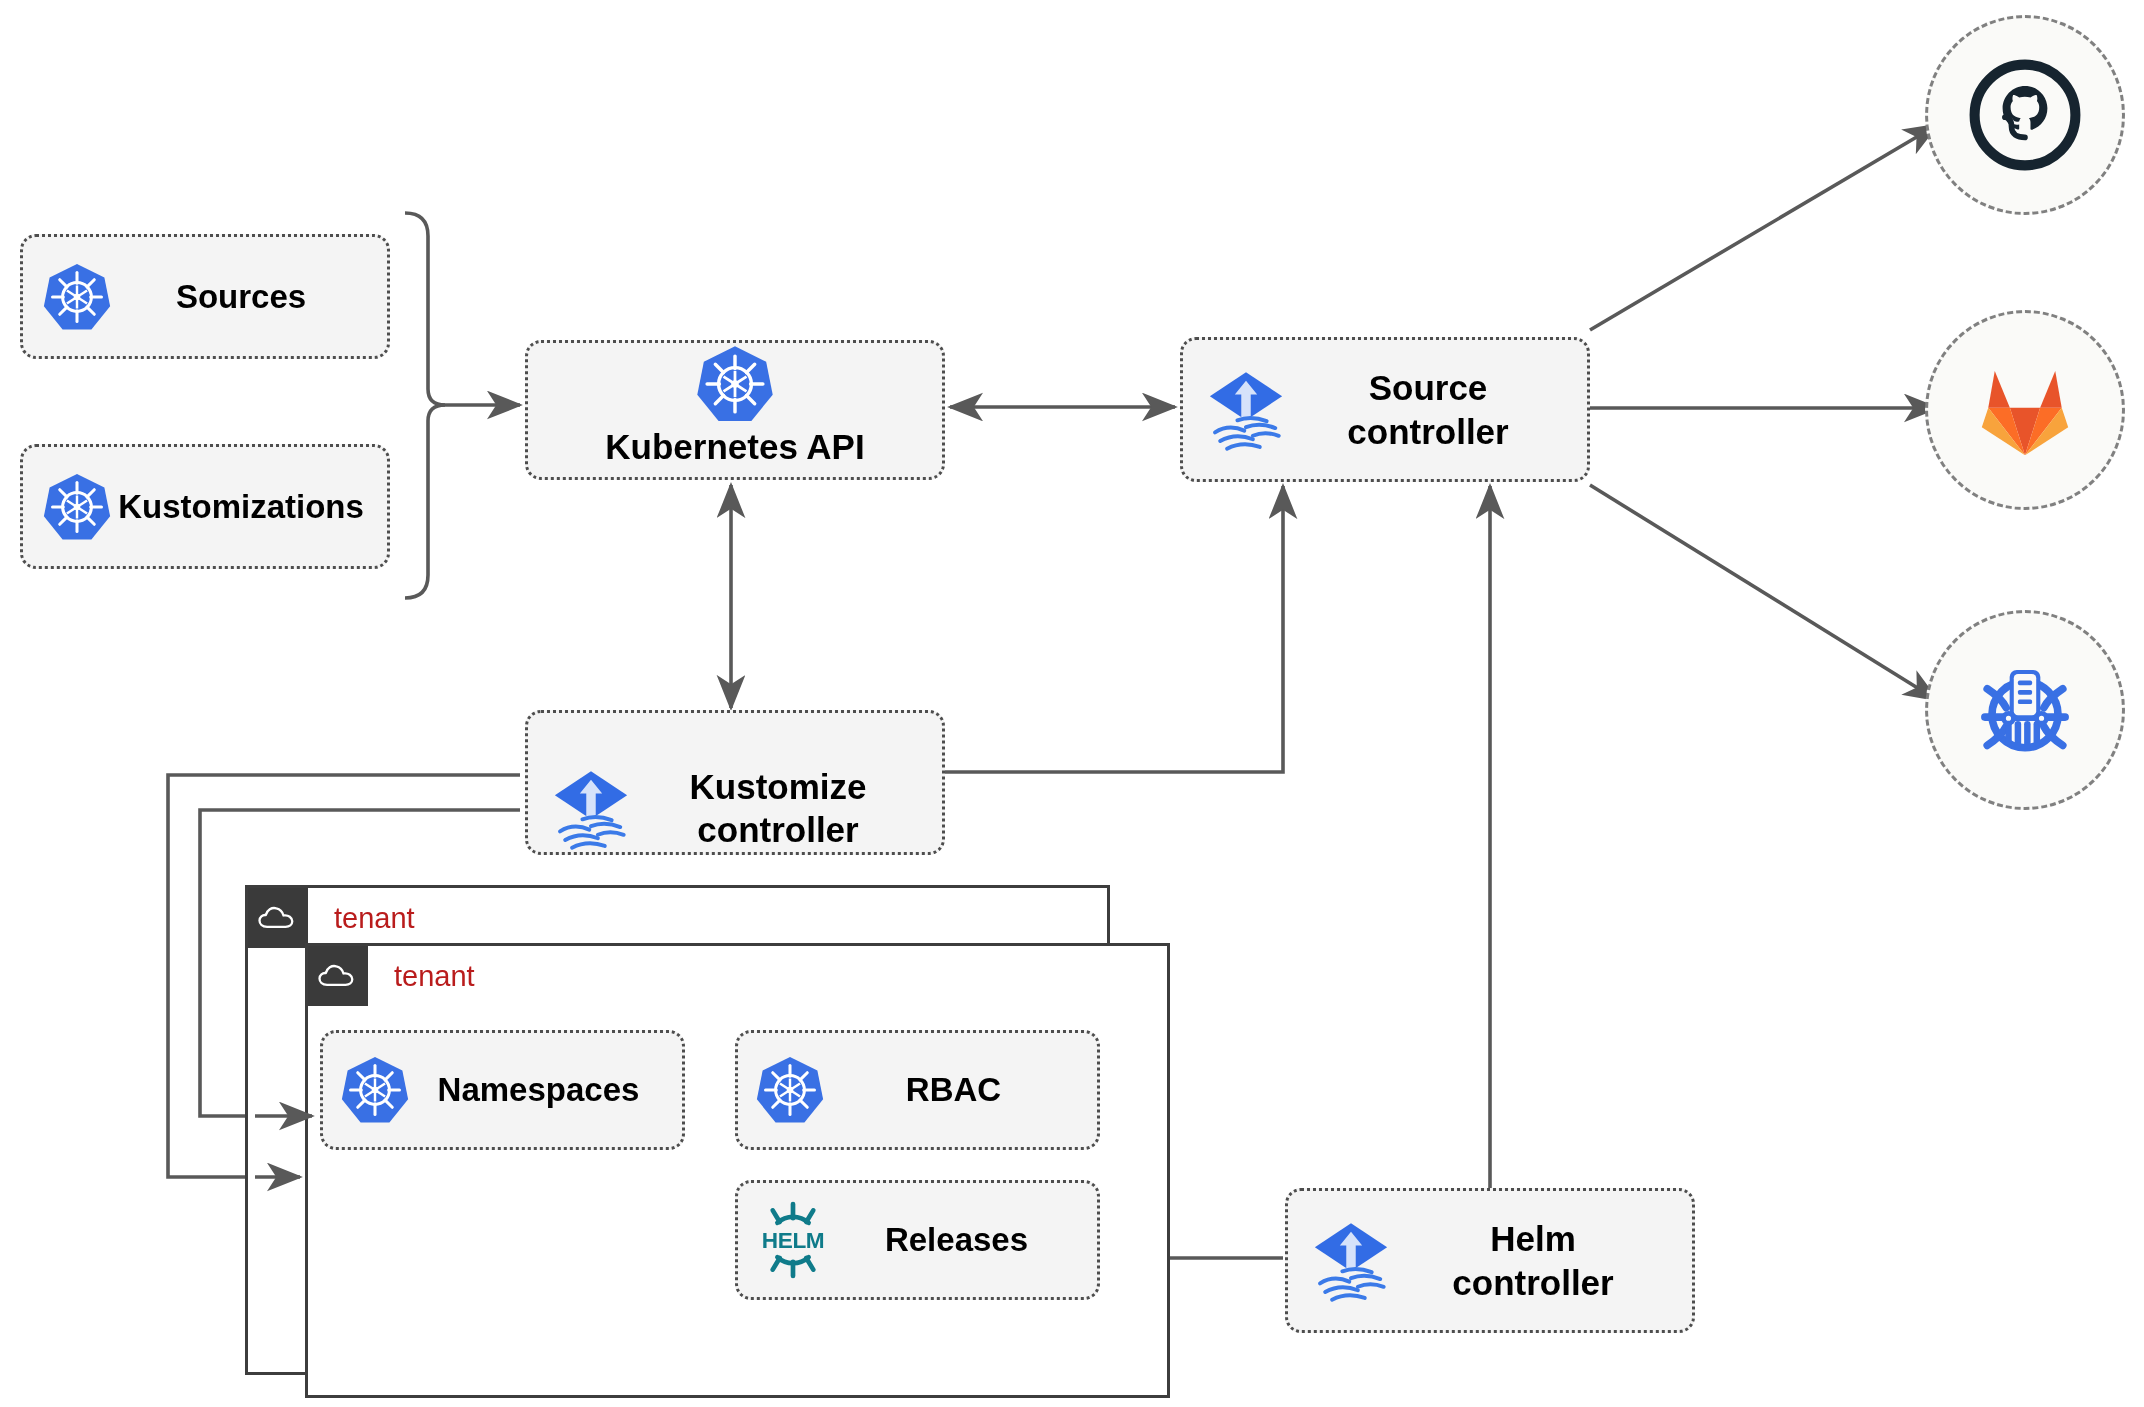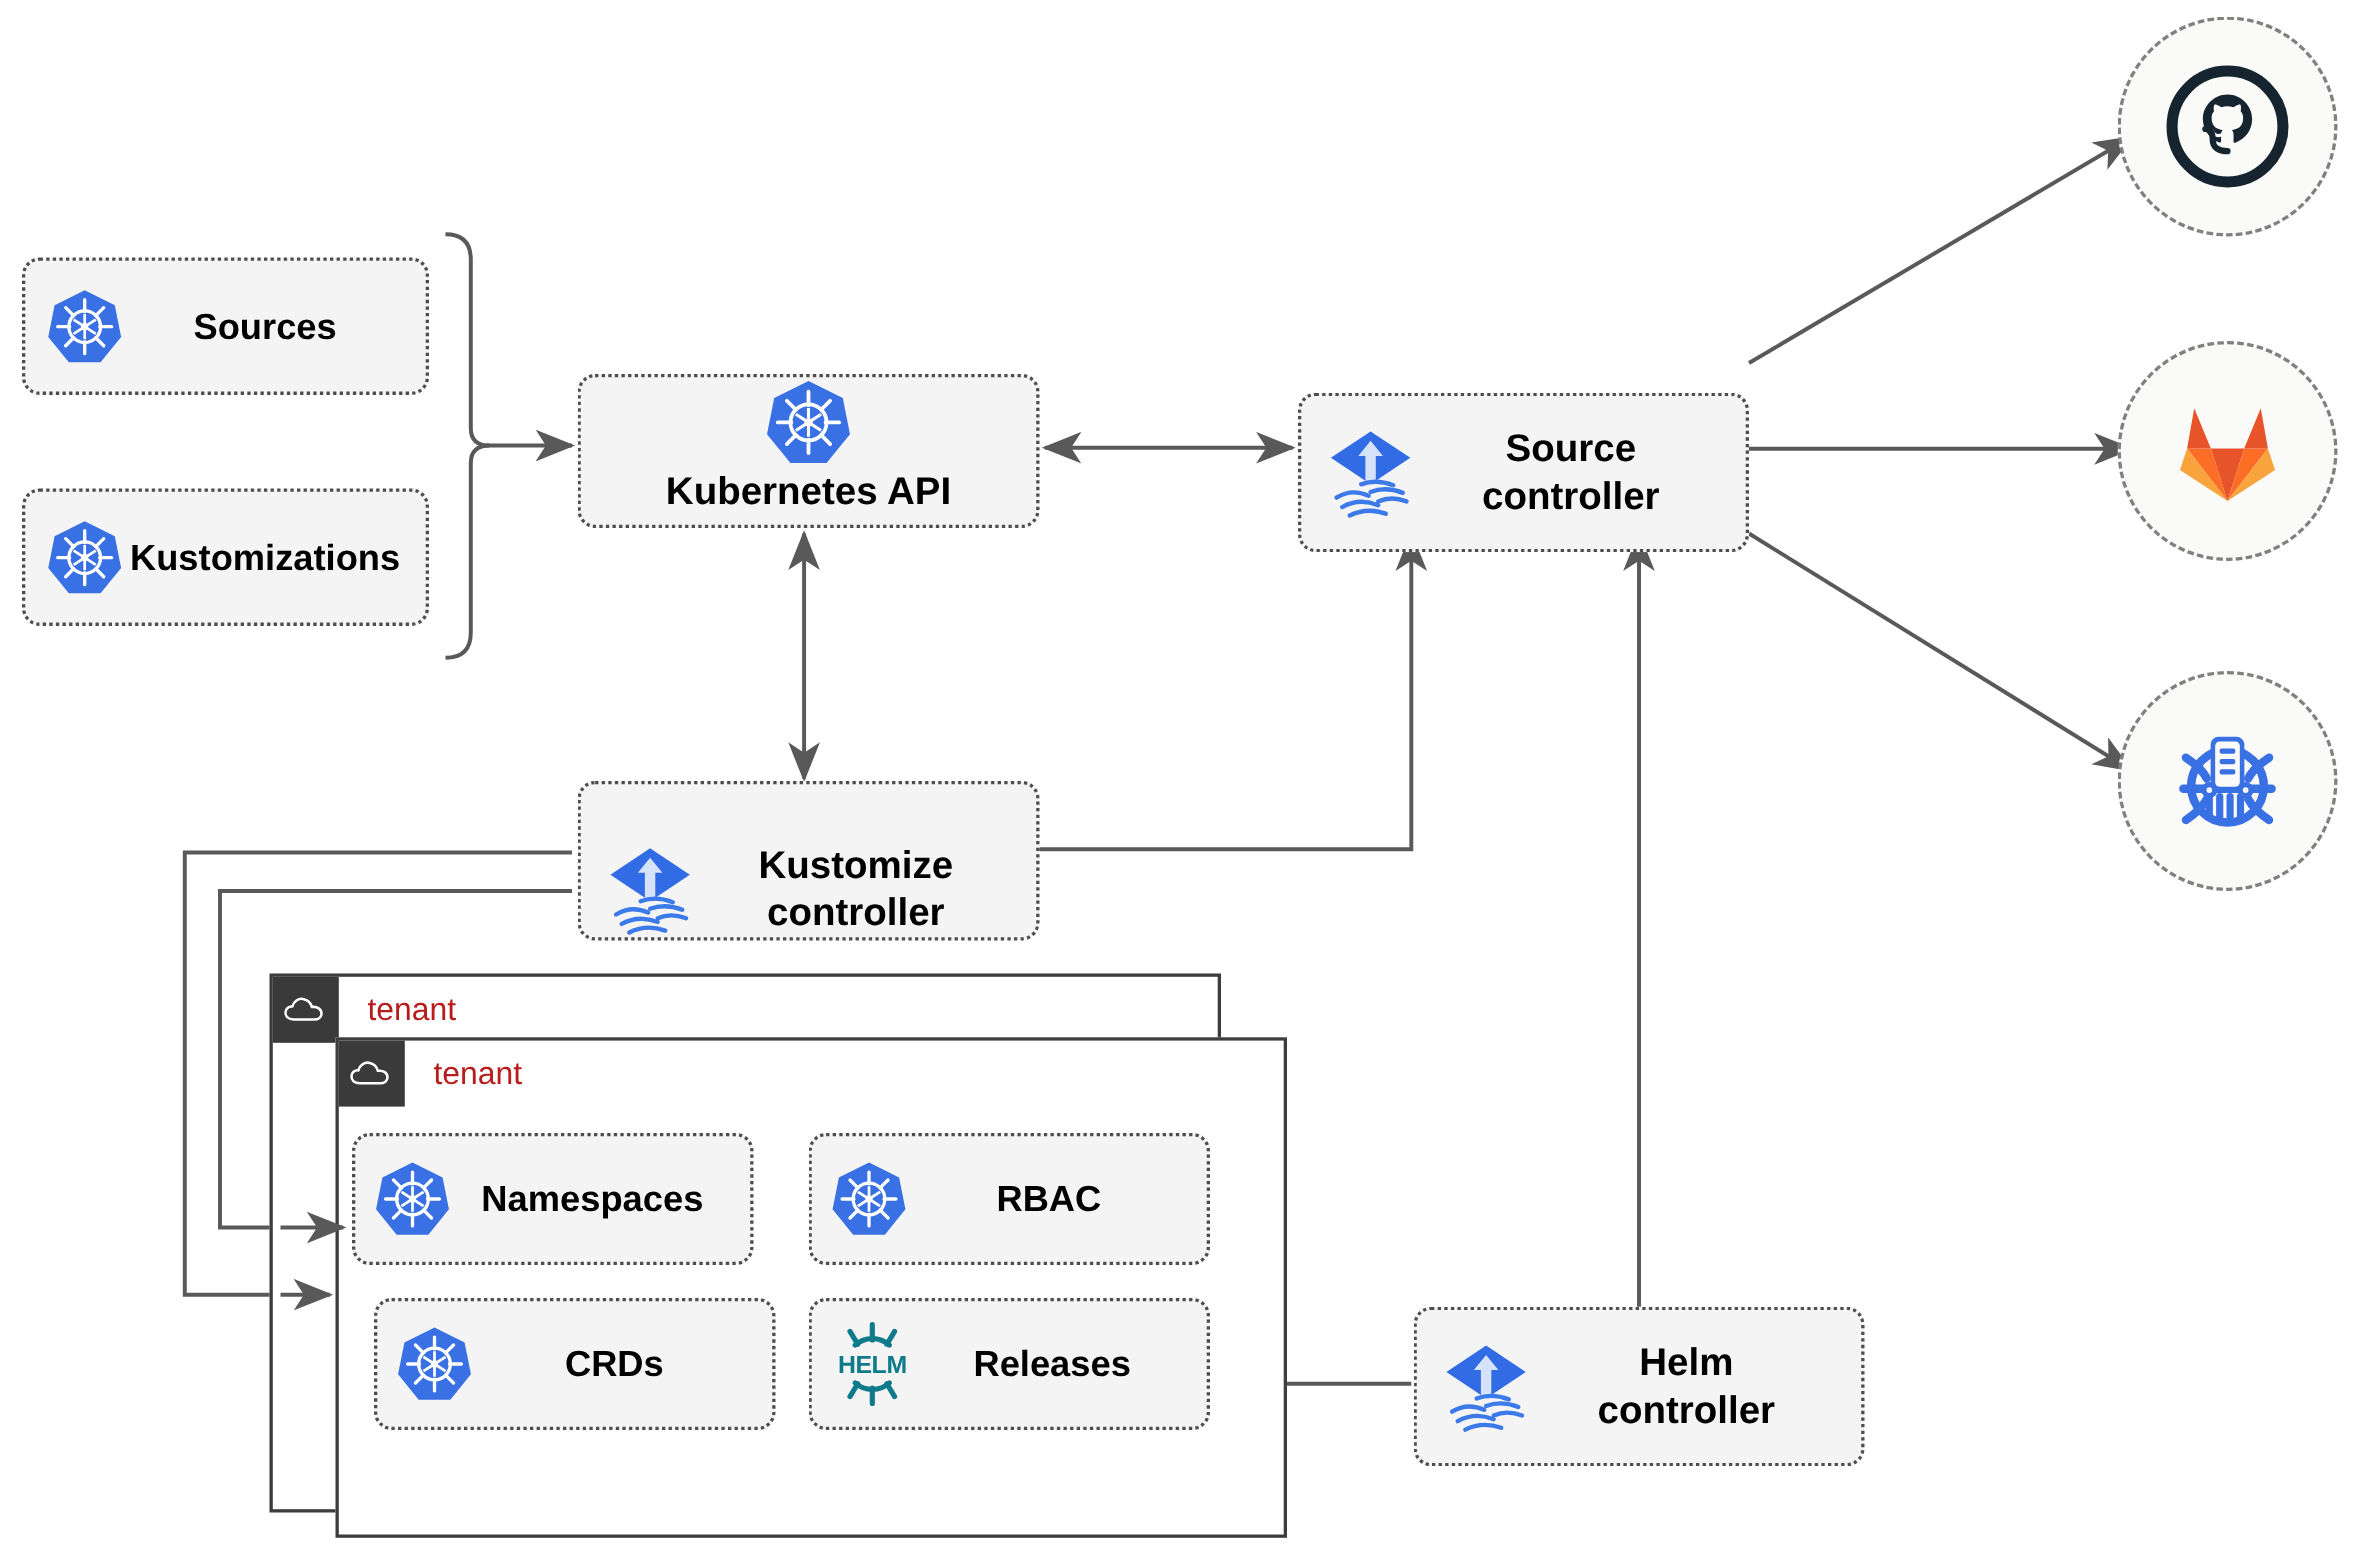--- a/index.html
+++ b/index.html
@@ -232,21 +232,21 @@
 
   <div class="node ctrl" style="left:525px;top:340px;width:420px;height:140px;padding:0 22px;flex-direction:column;">
     <span class="ico">
       <svg width="82" height="82" viewBox="0 0 100 100">
           <use href="#sym-k8s"></use>
         </svg>
     </span>
     <span class="lbl">Kubernetes API</span>
   </div>
 
-  <div class="node ctrl" style="left:1180px;top:357px;width:410px;height:145px;padding:0 20px;justify-content:flex-end;">
+  <div class="node ctrl" style="left:1180px;top:337px;width:410px;height:145px;padding:0 20px;justify-content:flex-end;">
     <span class="ico">
       <svg width="86" height="86" viewBox="0 0 100 100">
           <use href="#sym-flux"></use>
         </svg>
     </span>
     <span class="lbl">Source
 controller</span>
   </div>
 
   <div class="node ctrl" style="left:525px;top:710px;width:420px;height:145px;padding:0 20px;align-items:flex-end;">
@@ -320,28 +320,20 @@
 
   <div class="node res" style="left:735px;top:1030px;width:365px;height:120px;padding:0 16px;">
     <span class="ico">
       <svg width="72" height="72" viewBox="0 0 100 100">
           <use href="#sym-k8s"></use>
         </svg>
     </span>
     <span class="lbl">RBAC</span>
   </div>
 
-  <div class="node res" style="left:340px;top:1180px;width:365px;height:120px;padding:0 16px;">
-    <span class="ico">
-      <svg width="72" height="72" viewBox="0 0 100 100">
-          <use href="#sym-k8s"></use>
-        </svg>
-    </span>
-    <span class="lbl">CRDs</span>
-  </div>
 
   <div class="node res" style="left:735px;top:1180px;width:365px;height:120px;padding:0 16px;">
     <span class="ico">
       <svg width="78" height="78" viewBox="0 0 100 100">
           <use href="#sym-helm"></use>
         </svg>
     </span>
     <span class="lbl">Releases</span>
   </div>
 

